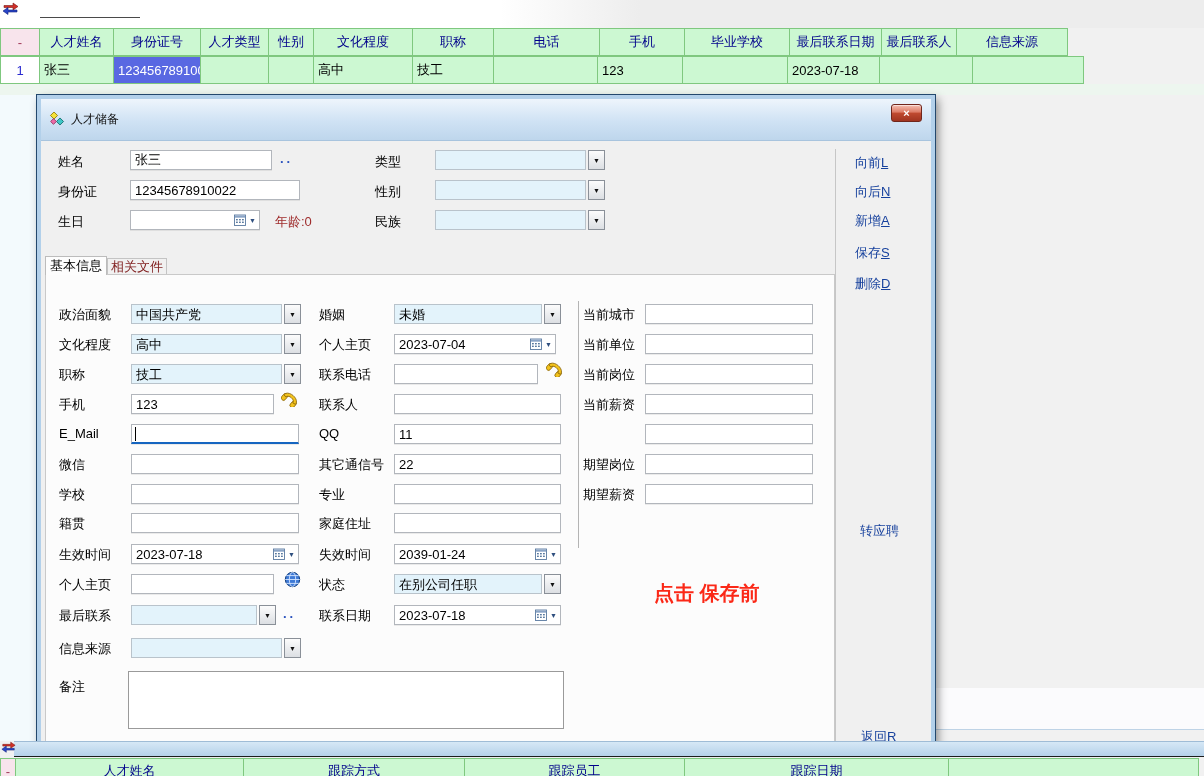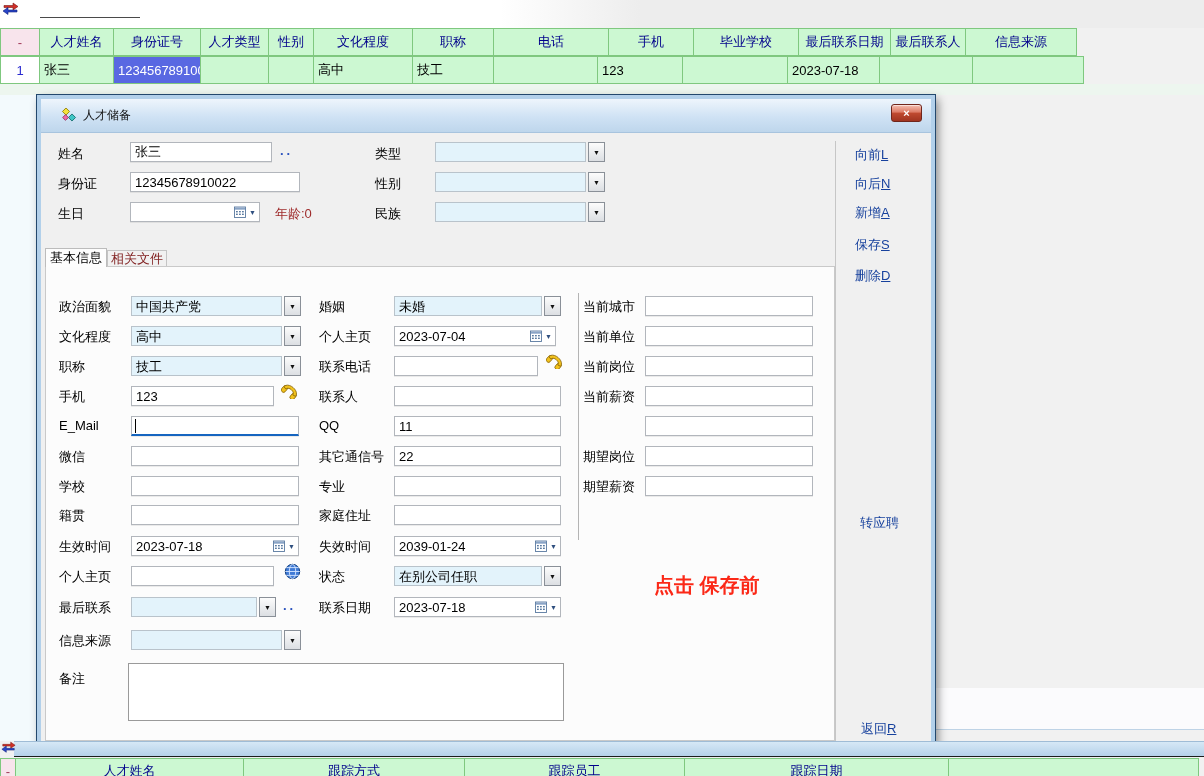--- a/index.html
+++ b/index.html
@@ -28,23 +28,23 @@
   .cell.h{justify-content:center;color:#00008b;background:#ccf8d2;}
   .cell.d{padding-left:4px;color:#000;background:#ccf8d2;}
   .cell.corner{justify-content:center;color:#a03a58;background:#f8e4ec;}
   .cell.rownum{justify-content:center;color:#2a2ad0;background:#ffffff;}
   .cell.sel{background:#5968e2;color:#fff;}
   .grow.bottom .cell{height:26px;}
 
   
   .dialog{left:37px;top:95px;width:890px;height:642px;background:#f0f0f0;
           border:4px solid #b2d0ea;box-shadow:0 0 0 1px #23486d,3px 4px 9px rgba(0,0,0,.45);}
-  .titlebar{position:relative;height:34px;box-sizing:border-box;
+  .titlebar{position:relative;height:42px;box-sizing:border-box;
             background:linear-gradient(#eef5fc,#cfe2f4 55%,#bed6ec);
-            display:flex;align-items:center;padding-left:20px;border-bottom:1px solid #a8c4de;}
+            display:flex;align-items:center;padding-left:8px;border-bottom:1px solid #a8c4de;}
   .title-text{font-size:12px;color:#111;margin-left:6px;}
   .close-btn{position:absolute;right:9px;top:5px;width:31px;height:18px;box-sizing:border-box;
              border:1px solid #70261c;border-radius:3px;color:#fff;font-size:11px;font-weight:bold;
              background:linear-gradient(#f4c0b4,#dd7a64 45%,#c04a30 50%,#a03420);
              display:flex;align-items:center;justify-content:center;
              box-shadow:inset 0 1px 0 rgba(255,255,255,.55);cursor:pointer;}
   .client{position:relative;width:100%;height:612px;background:#f0f0f0;}
 
   .lbl{position:absolute;font-size:13px;color:#000;white-space:nowrap;}
   .tb{position:absolute;height:20px;box-sizing:border-box;background:#fff;color:#000;
@@ -104,21 +104,21 @@
   </span>
 
   <div class="grow" style="top:28px;">
     <div class="cell corner" style="width:40px">-</div>
     <div class="cell h" style="width:75px">人才姓名</div>
     <div class="cell h" style="width:88px">身份证号</div>
     <div class="cell h" style="width:69px">人才类型</div>
     <div class="cell h" style="width:46px">性别</div>
     <div class="cell h" style="width:100px">文化程度</div>
     <div class="cell h" style="width:82px">职称</div>
-    <div class="cell h" style="width:116px">电话</div>
+    <div class="cell h" style="width:107px">电话</div>
     <div class="cell h" style="width:86px">手机</div>
     <div class="cell h" style="width:106px">毕业学校</div>
     <div class="cell h" style="width:93px">最后联系日期</div>
     <div class="cell h" style="width:76px">最后联系人</div>
     <div class="cell h" style="width:112px">信息来源</div>
   </div>
   <div class="grow" style="top:56px;">
     <div class="cell rownum" style="width:40px">1</div>
     <div class="cell d" style="width:75px">张三</div>
     <div class="cell d sel" style="width:88px">12345678910022</div>

